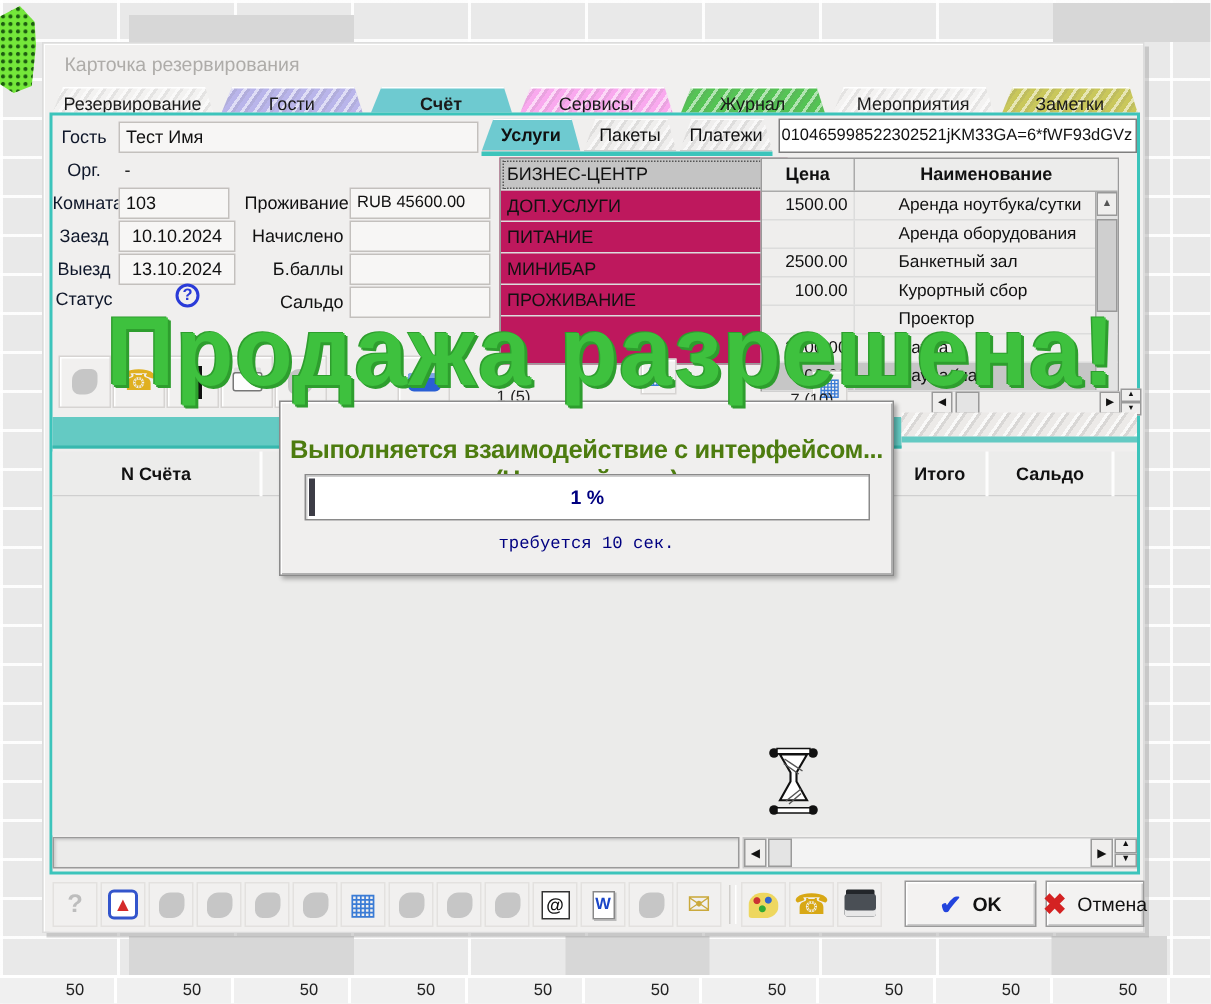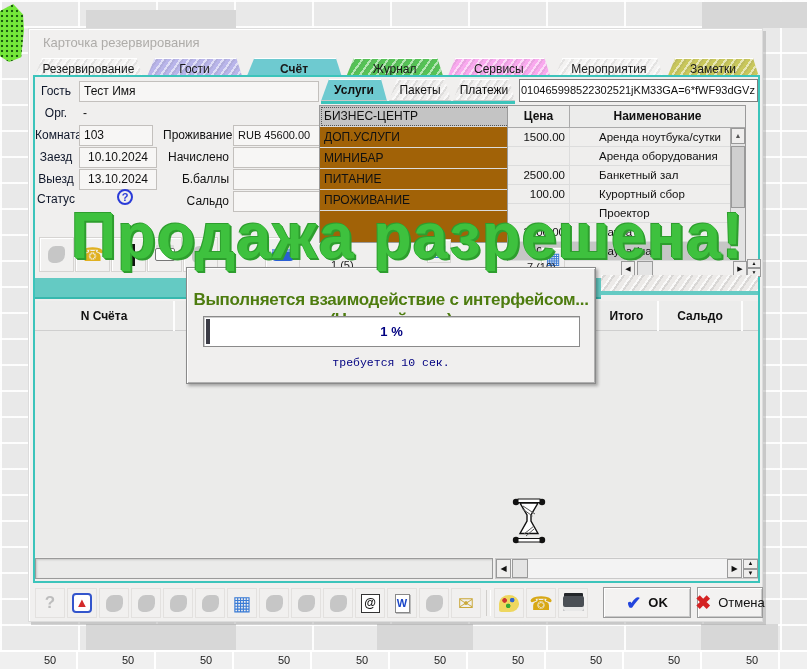--- a/index.html
+++ b/index.html
@@ -63,22 +63,22 @@
     background-color:#efeeed;
     background-image:repeating-linear-gradient(125deg, rgba(255,255,255,.6) 0 2px, rgba(120,120,120,.14) 2px 4px, transparent 4px 7px);
     box-shadow:inset 0 1px 0 #fff, inset 0 -1px 0 #c9c9c9; }
   .itab-active { background-color:#6ecad0; background-image:none; font-weight:bold; }
   .itab-underline { position:absolute; left:286px; top:24px; width:194px; height:3px; background:#3cc4bb; }
 
   .barcode-field { position:absolute; left:484px; top:2px; width:239px; height:23px; background:#fff;
     border:1px solid #7f7f7f; font-size:11px; line-height:21px; white-space:nowrap; overflow:hidden;
     padding:0 1px; color:#111; }
 
-  .catlist { position:absolute; left:284px; top:28px; width:192px; height:138px;
-    background:#a16207; border:1px solid #9a9a9a; }
+  .catlist { position:absolute; left:298px; top:28px; width:192px; height:138px;
+    background:#be185d; border:1px solid #9a9a9a; }
   .catrow { height:21px; line-height:20px; padding:0 4px; font-size:12px; border-bottom:1px solid #dcdcdc; }
   .catrow.sel { background:#c4c4c4; outline:1px dotted #555; outline-offset:-2px; }
 
   .svc-table { position:absolute; left:472px; top:28px; width:239px; height:156px;
     background:#efeeed; border:1px solid #9a9a9a; }
   .svc-head { display:flex; height:22px; font-weight:bold; background:#ececeb; border-bottom:1px solid #aaa; }
   .svc-head > div { line-height:21px; text-align:center; }
   .svc-col-price { width:62px; border-right:1px solid #aaa; }
   .svc-col-name { flex:1; }
   .svc-row { display:flex; height:19px; border-bottom:1px solid #dcdcdc; font-size:11.5px;gap:25px; }
@@ -208,22 +208,22 @@
 
   <div class="green-blob"></div>
 
   <div class="win">
     <div class="win-title">Карточка резервирования</div>
 
     <div class="tabs">
       <div class="tab tab-0">Резервирование</div>
       <div class="tab tab-1">Гости</div>
       <div class="tab tab-2">Счёт</div>
+      <div class="tab tab-3">Сервисы</div>
       <div class="tab tab-4">Журнал</div>
-      <div class="tab tab-3">Сервисы</div>
       <div class="tab tab-5">Мероприятия</div>
       <div class="tab tab-6">Заметки</div>
     </div>
 
     <div class="content">
 
       <div class="flabel" style="left:0;top:7px;">Гость</div>
       <div class="field bold" style="left:44px;top:4px;width:240px;">Тест Имя</div>
       <div class="flabel" style="left:0;top:29px;">Орг.</div>
       <div style="position:absolute;left:48px;top:29px;">-</div>
@@ -247,22 +247,22 @@
 
       <div class="itab itab-active" style="left:286px;top:2px;width:66px;">Услуги</div>
       <div class="itab" style="left:354px;top:2px;width:62px;">Пакеты</div>
       <div class="itab" style="left:418px;top:2px;width:62px;">Платежи</div>
       <div class="itab-underline"></div>
       <div class="barcode-field">010465998522302521jKM33GA=6*fWF93dGVz</div>
 
       <div class="catlist">
         <div class="catrow sel">БИЗНЕС-ЦЕНТР</div>
         <div class="catrow">ДОП.УСЛУГИ</div>
+        <div class="catrow">ПИТАНИЕ</div>
         <div class="catrow">МИНИБАР</div>
-        <div class="catrow">ПИТАНИЕ</div>
         <div class="catrow">ПРОЖИВАНИЕ</div>
       </div>
 
       <div class="svc-table">
         <div class="svc-head">
           <div class="svc-col-price">Цена</div>
           <div class="svc-col-name">Наименование</div>
         </div>
         <div class="svc-row">
             <div class="p">1500.00</div>

